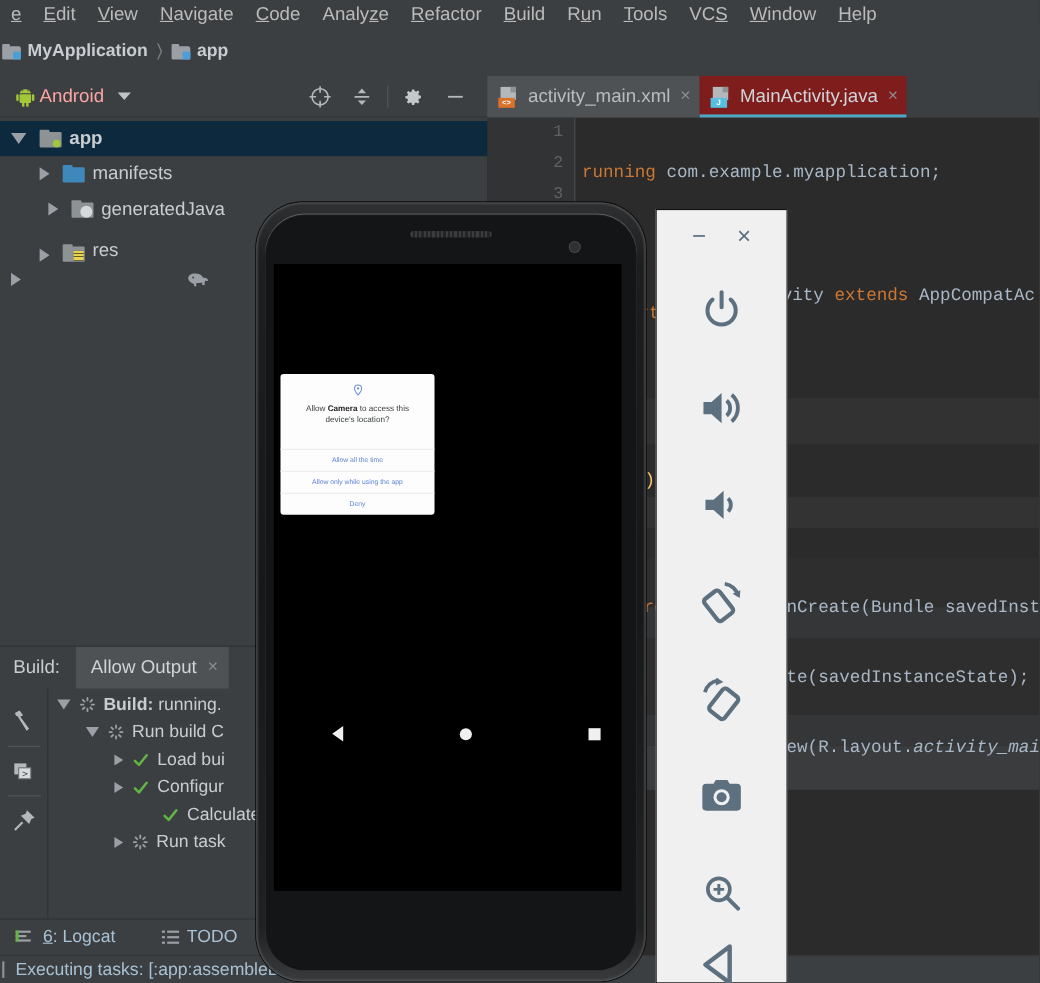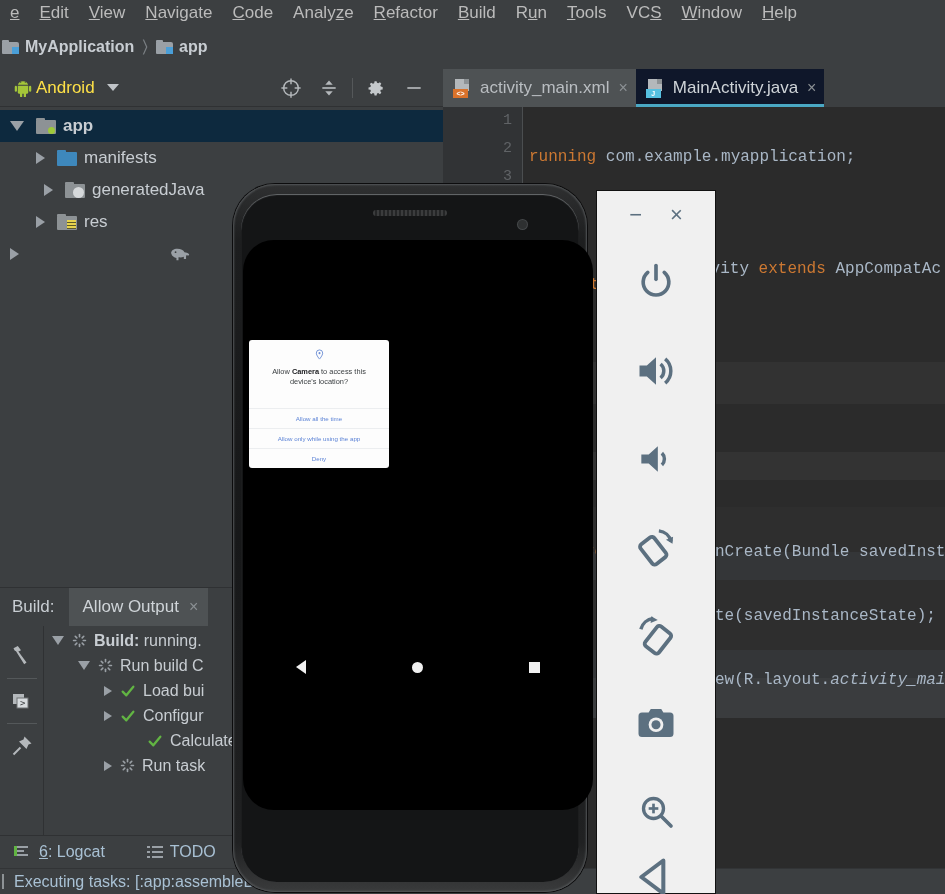--- a/index.html
+++ b/index.html
@@ -36,21 +36,21 @@
   .ic-module .body { position:absolute; left:0; top:2px; width:17px; height:12px; background:#9aa0a6; border-radius:1px 2px 1px 1px;}
   .ic-module .tab  { position:absolute; left:0; top:0px; width:7px; height:3px; background:#9aa0a6; border-radius:1px;}
   .ic-module .dot  { position:absolute; right:0px; bottom:0px; width:7px; height:7px; background:#4a9fd8;}
 
   
   .tool-header {
     position: absolute; left: 0; top: 69px; width: 443px; height: 38px;
     background: #3c3f41; border-bottom: 1px solid #2f3133;
     display: flex; align-items: center;
   }
-  .tool-title { color: #fde047; font-size: 17px; margin-left: 36px; }
+  .tool-title { color: #fca5a5; font-size: 17px; margin-left: 36px; }
   .android-bot { position:absolute; left: 14px; top: 10px; width: 18px; height: 18px; }
   .dropdown-caret {
     width: 0; height: 0; border-left: 6px solid transparent; border-right: 6px solid transparent;
     border-top: 7px solid #c0c4c8; margin-left: 12px;
   }
   .th-icons { margin-left: auto; display: flex; align-items: center; gap: 0px; padding-right: 10px; }
   .th-btn { width: 38px; height: 30px; display: flex; align-items: center; justify-content: center; }
   .th-divider { width: 1px; height: 20px; background: #55585a; margin: 0 4px; }
 
   
@@ -77,21 +77,21 @@
 
   
   .editor-tabs {
     position: absolute; left: 443px; top: 69px; width: 502px; height: 38px;
     background: #3c3f41; display: flex; align-items: flex-end;
   }
   .etab {
     height: 38px; display: flex; align-items: center; padding: 0 8px 0 10px;
     background: #4e5254; color: #b9bdc1; font-size: 17px; position: relative;
   }
-  .etab.active { background: #0f172a; color: #cfd4d8; }
+  .etab.active { background: #7f1d1d; color: #cfd4d8; }
   .etab.active::after {
     content:""; position:absolute; left:0; bottom:0; width:100%; height:3px; background:#4aa8c4;
   }
   .etab .close { color: #8b9094; margin-left: 9px; font-size: 16px; }
   .ic-file { width: 19px; height: 19px; position: relative; margin-right: 8px; flex:none;}
   .ic-file .sheet { position:absolute; left:2px; top:0px; width:14px; height:12px; background:#b4b8bb; }
   .ic-file .fold  { position:absolute; right:3px; top:0px; width:5px; height:5px; background:#8d9295; }
   .ic-file .badge { position:absolute; left:0px; bottom:0px; width:15px; height:9px; display:flex;
                     align-items:center; justify-content:center; font-size:7px; color:#fff; font-weight:bold;}
   .badge-xml { background:#d9722b; }
@@ -177,23 +177,22 @@
     box-shadow: inset 0 1px 1px #6a6d6f;
   }
   .phone-speaker {
     position: absolute; left: 50%; top: 16px; transform: translateX(-50%);
     width: 74px; height: 6px; border-radius: 3px;
     background: repeating-linear-gradient(90deg,#3b3c3d 0 2px,#242526 2px 4px);
   }
   .phone-cam { position:absolute; right: 52px; top: 26px; width: 9px; height: 9px;
                border-radius: 50%; background: #2e3031; box-shadow: 0 0 0 1px #45484a; }
   .screen {
-    position: absolute; left: 2px; top: 46px; width: 350px; height: 570px;
+    position: absolute; left: 8px; top: 46px; width: 316px; height: 570px;
     background: #000;
-    border-radius: 31px;
   }
   .nav-bar { position: absolute; left: 0; bottom: 126px; width: 350px; height: 34px;
              display:flex; align-items:center; justify-content:space-around; }
   .nav-back { width:0;height:0;border-top:7px solid transparent;border-bottom:7px solid transparent;
               border-right:10px solid #f0f0f0; }
   .nav-home { width:11px;height:11px;border-radius:50%;background:#f0f0f0; }
   .nav-recent { width:11px;height:11px;background:#f0f0f0; }
 
   
   .perm-dialog {
@@ -325,21 +324,21 @@
         <span class="tree-arrow"></span>
         <span style="margin-left: 12px; display: inline-flex;">
           <span class="ic-folder">
             <span class="f-tab" style="background:#8d9295"></span>
             <span class="f-body" style="background:#8d9295"></span>
             <span style="position:absolute;right:1px;bottom:0px;width:11px;height:11px;border-radius:50%;background:#d6d9db;"></span>
           </span>
         </span>
         <span class="tree-label">generatedJava</span>
       </div>
-      <div class="tree-row" style="padding-left: 36px;">
+      <div class="tree-row" style="padding-left: 36px; align-items: flex-end;">
         <span class="tree-arrow"></span>
         <span style="margin-left: 12px; display: inline-flex;">
           <span class="ic-folder">
             <span class="f-tab" style="background:#8d9295"></span>
             <span class="f-body" style="background:#8d9295"></span>
             <span style="position:absolute;right:1px;bottom:1px;width:9px;height:9px;background:repeating-linear-gradient(180deg,#e8d44d 0 2px,#5c5a2a 2px 3px);"></span>
           </span>
         </span>
         <span class="tree-label">res</span>
       </div>

